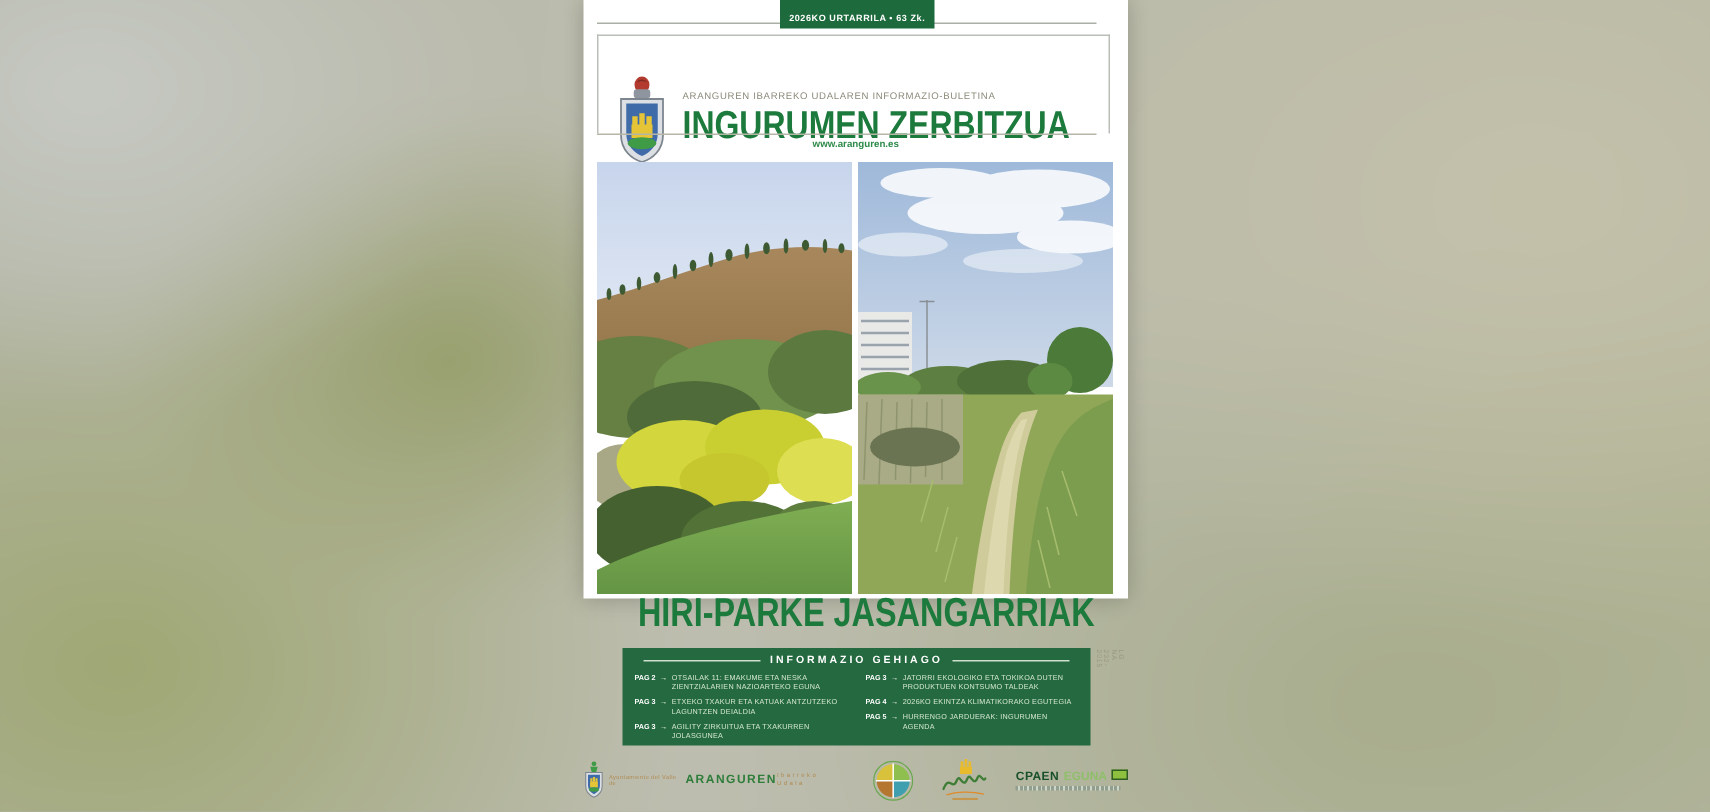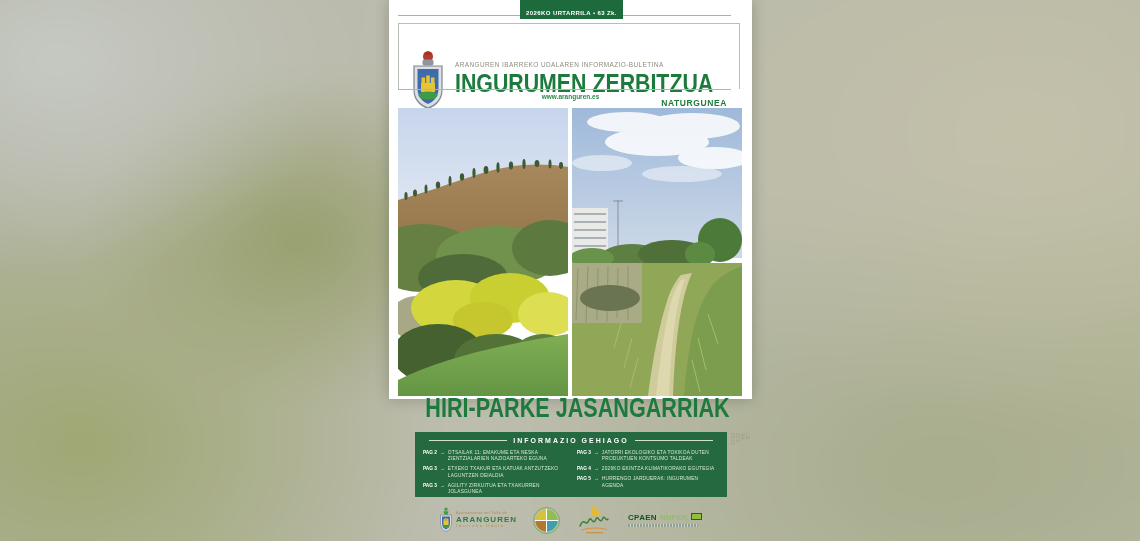--- a/index.html
+++ b/index.html
@@ -57,21 +57,21 @@
   .ib-pag{font-size:4.8px;font-weight:bold;color:#fff;white-space:nowrap;line-height:1.35;}
   .ib-arrow{font-size:4.8px;font-weight:bold;color:#fff;line-height:1.35;}
   .ib-txt{font-size:4.8px;color:#d5e8d2;line-height:1.35;letter-spacing:.2px;}
   .legal{position:absolute;left:341px;top:433px;writing-mode:vertical-rl;font-size:4.5px;
         color:#99997f;letter-spacing:.6px;}
 
   
   .logos{position:absolute;left:0;top:505px;width:100%;display:flex;justify-content:center;
         align-items:center;gap:16px;}
   .logo-aranguren{display:flex;align-items:center;gap:3px;}
-  .la-text{display:flex;flex-direction:column;line-height:1.15;}
+  .la-text{display:flex;line-height:1.15;align-items:center;}
   .la-l1{font-size:3.8px;color:#b08a50;letter-spacing:.3px;}
   .la-name{font-size:8px;font-weight:bold;color:#2e7d3a;letter-spacing:1px;}
   .la-l2{font-size:4px;color:#b08a50;letter-spacing:1.6px;}
   .cpaen{display:flex;flex-direction:column;gap:2px;}
   .cpaen-row{display:flex;align-items:flex-start;gap:3px;}
   .cpaen-a{font-size:8px;color:#17502b;font-weight:bold;letter-spacing:.3px;}
   .cpaen-b{font-size:8px;color:#8fbf6a;font-weight:bold;}
   .cpaen-sq{width:9px;height:5px;background:#8fbf3f;border:1px solid #2f5d23;}
   .cpaen-strip{width:70px;height:2.5px;opacity:.8;
         background:repeating-linear-gradient(90deg,#8a9a8a 0 2px,#d5ddd5 2px 3px);}
@@ -96,21 +96,20 @@
         <path d="M6.5,19 h21 v20 c0,8 -5.5,13 -10.5,15 c-5,-2 -10.5,-7 -10.5,-15 Z" fill="#3f6ca8"></path>
         <rect x="10" y="33" width="14" height="9" fill="#e5c437"></rect>
         <rect x="10.5" y="27.5" width="3.6" height="6" fill="#e5c437"></rect>
         <rect x="15.2" y="25.5" width="3.6" height="8" fill="#e5c437"></rect>
         <rect x="19.9" y="27.5" width="3.6" height="6" fill="#e5c437"></rect>
         <ellipse cx="17" cy="45.5" rx="9.5" ry="4" fill="#3f9b45"></ellipse>
       </svg>
       <div class="mast-text">
         <div class="kicker">ARANGUREN IBARREKO UDALAREN INFORMAZIO-BULETINA</div>
         <div class="mast-title">INGURUMEN ZERBITZUA</div>
-        <div class="mast-sub">NATURGUNEA</div>
       </div>
     </div>
     <div class="header-bottomline"></div>
     <div class="www-wrap">
       <span>www.aranguren.es</span>
     </div>
 
     <div class="photoL">
       <svg viewBox="0 0 170 288" preserveAspectRatio="none">
         <defs>
@@ -305,21 +304,21 @@
           <rect x="20.7" y="2.5" width="1.8" height="3.5"></rect>
         </g>
         <path d="M4,21 C8,11 10,23 13,15 C15,10 17,22 20,14 C22,9 24,21 27,13 C28.5,10 30.5,17 32,14" fill="none" stroke="#3e7d35" stroke-width="1.5" stroke-linecap="round"></path>
         <path d="M6,25 C13,22.5 23,22.5 31,24.5" fill="none" stroke="#e08a28" stroke-width=".9"></path>
         <rect x="10" y="27" width="17" height="1.4" fill="#cc8a2a" opacity=".7"></rect>
       </svg>
 
       <div class="cpaen">
         <div class="cpaen-row">
           <span class="cpaen-a">CPAEN</span>
-          <span class="cpaen-b">NNPEK</span>
+          <span class="cpaen-b">EGUNA</span>
           <span class="cpaen-sq"></span>
         </div>
         <div class="cpaen-strip"></div>
       </div>
     </div>
 
   </div>
 </div>
 
 </body></html>

